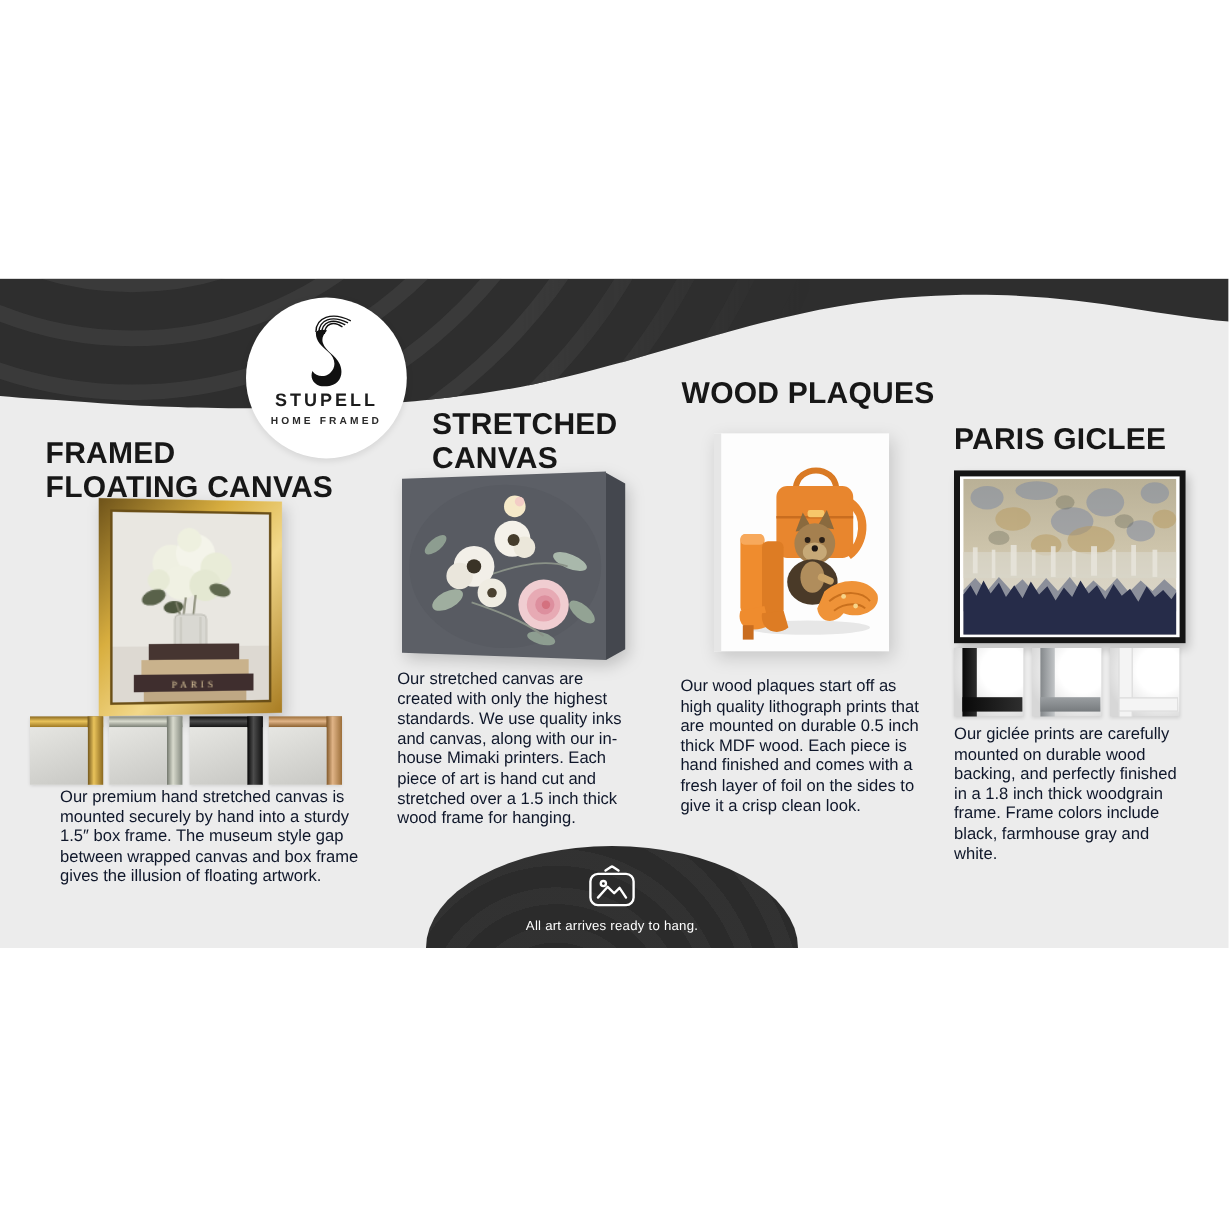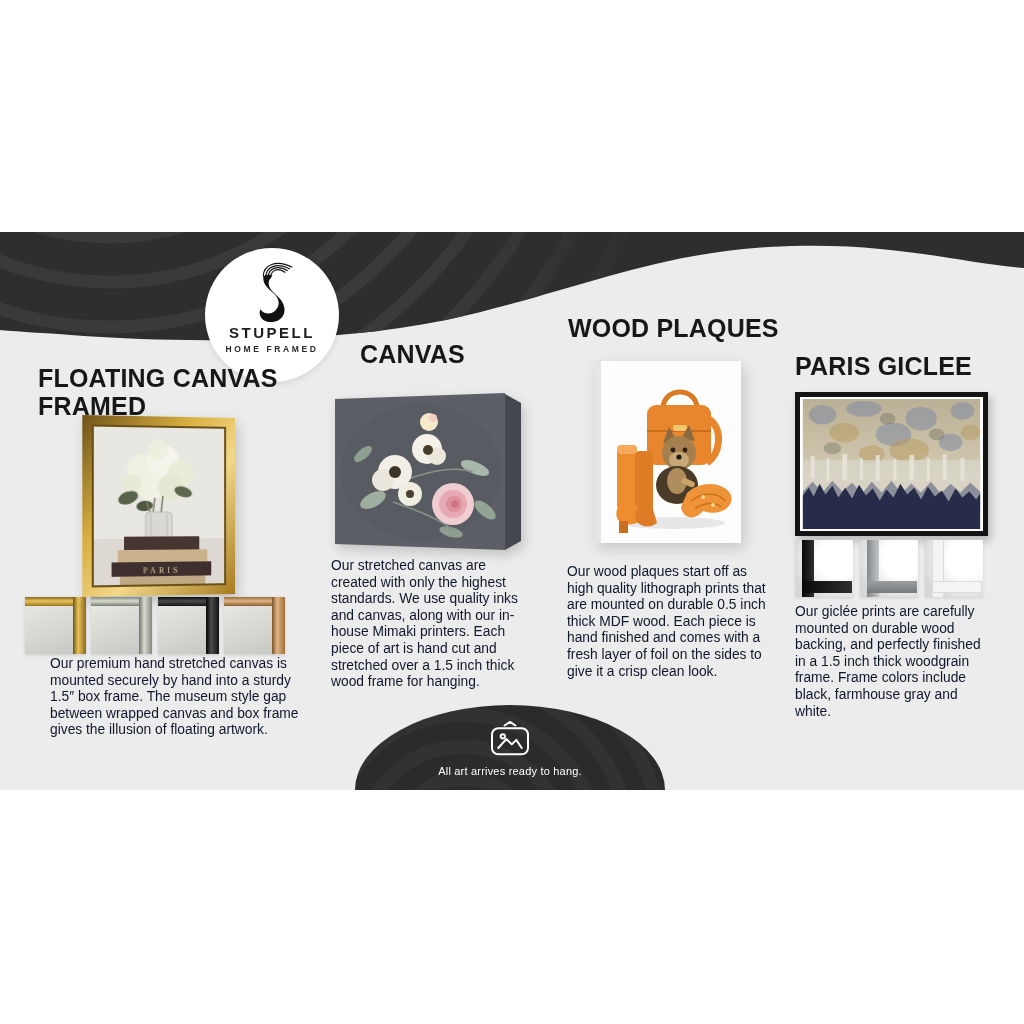--- a/index.html
+++ b/index.html
@@ -105,24 +105,25 @@
           <path d="M72,22 C53,11 39,18 38,34"></path>
           <path d="M68,25 C54,15 43,21 42,35"></path>
         </g>
         <path fill="#111" d="M30,32 C29,45 38,52 47,60 C58,69 60,82 50,91 C42,98 30,96 25,88 C20,100 30,112 46,110 C63,108 71,94 64,78 C58,65 44,60 40,48 C38,42 40,36 46,30 C40,28 33,29 30,32 Z"></path>
       </svg>
       <span class="brand-name">STUPELL</span>
       <span class="brand-tagline">HOME FRAMED</span>
     </div>
 
     <div class="col-title" style="left:38px;top:132px;">
+      <span>FRAMED</span>
       <span>FLOATING CANVAS</span>
-      <span>FRAMED</span>
     </div>
     <div class="col-title" style="left:360px;top:108px;">
+      <span>STRETCHED</span>
       <span>CANVAS</span>
     </div>
     <div class="col-title" style="left:568px;top:82px;">
       <span>WOOD PLAQUES</span>
     </div>
     <div class="col-title" style="left:795px;top:120px;">
       <span>PARIS GICLEE</span>
     </div>
 
     <div class="floating-wrap">
@@ -317,21 +318,21 @@
       </div>
     <div class="sample s-white" style="left:925px;">
       <div class="glow"></div>
         <div class="fl"></div>
         <div class="fb"></div>
       </div>
 
     <p class="col-text" style="left:50px;top:424px;width:262px;margin:0;">Our premium hand stretched canvas is mounted securely by hand into a sturdy 1.5″ box frame. The museum style gap between wrapped canvas and box frame gives the illusion of floating artwork.</p>
     <p class="col-text" style="left:331px;top:326px;width:202px;margin:0;">Our stretched canvas are created with only the highest standards. We use quality inks and canvas, along with our in-house Mimaki printers. Each piece of art is hand cut and stretched over a 1.5 inch thick wood frame for hanging.</p>
     <p class="col-text" style="left:567px;top:332px;width:200px;margin:0;">Our wood plaques start off as high quality lithograph prints that are mounted on durable 0.5 inch thick MDF wood. Each piece is hand finished and comes with a fresh layer of foil on the sides to give it a crisp clean look.</p>
-    <p class="col-text" style="left:795px;top:372px;width:200px;margin:0;">Our giclée prints are carefully mounted on durable wood backing, and perfectly finished in a 1.5 inch thick woodgrain frame. Frame colors include black, farmhouse gray and white.</p>
+    <p class="col-text" style="left:795px;top:372px;width:200px;margin:0;">Our giclée prints are carefully mounted on durable wood backing, and perfectly finished in a 1.8 inch thick woodgrain frame. Frame colors include black, farmhouse gray and white.</p>
 
     <div class="dome">
       <svg class="dome-icon" width="44" height="36" viewBox="0 0 44 40">
         <g stroke="#ffffff" stroke-width="2.2" fill="none" stroke-linecap="round" stroke-linejoin="round">
           <path d="M16,5 L22,1 L28,5"></path>
           <rect x="2" y="8" width="40" height="29" rx="7"></rect>
           <circle cx="14" cy="17" r="2.4"></circle>
           <path d="M9,30 L18,20 L24,26 L29,21 L35,30"></path>
         </g>
       </svg>

